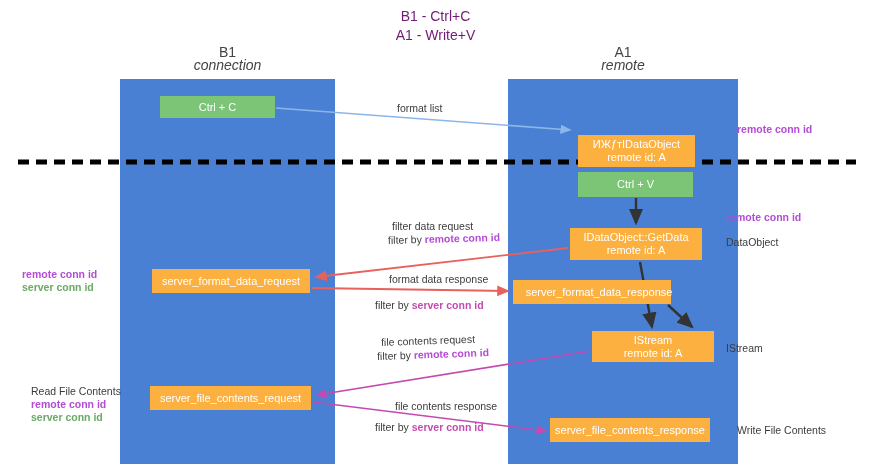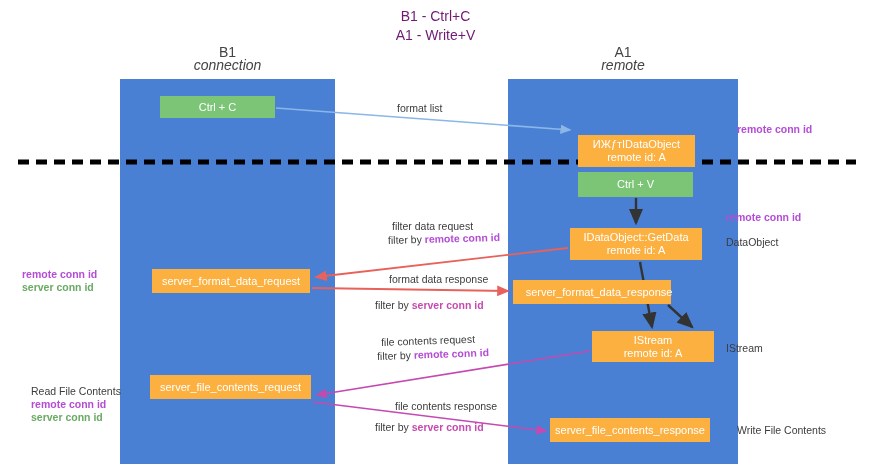--- a/index.html
+++ b/index.html
@@ -44,21 +44,21 @@
   .node.orange{background:#fbb040;}
   .node .l2{font-size:11px;}
 
   #n-ctrlc{left:160px;top:96px;width:115px;height:22px;}
   #n-idataobj{left:578px;top:115px;width:117px;height:32px;margin-top:20px;}
   #n-ctrlv{left:578px;top:172px;width:115px;height:25px;}
   #n-getdata{left:570px;top:228px;width:132px;height:32px;}
   #n-sfdreq{left:152px;top:269px;width:158px;height:24px;}
   #n-sfdresp{left:513px;top:280px;width:158px;height:24px;padding-left:14px;}
   #n-istream{left:592px;top:331px;width:122px;height:31px;}
-  #n-sfcreq{left:150px;top:375px;width:161px;height:24px;}
+  #n-sfcreq{left:150px;top:386px;width:161px;height:24px;}
   #n-sfcresp{left:550px;top:418px;width:160px;height:24px;}
 
   
   .side{position:absolute;font-size:10.5px;line-height:13px;}
   .side .purple{color:#b44cd6;font-weight:bold;}
   .side .green{color:#6aaa64;font-weight:bold;}
   .side .plain{color:#3c3c3c;}
 
   #s-remote-1{left:737px;top:123px;}
   #s-remote-2{left:726px;top:211px;}

